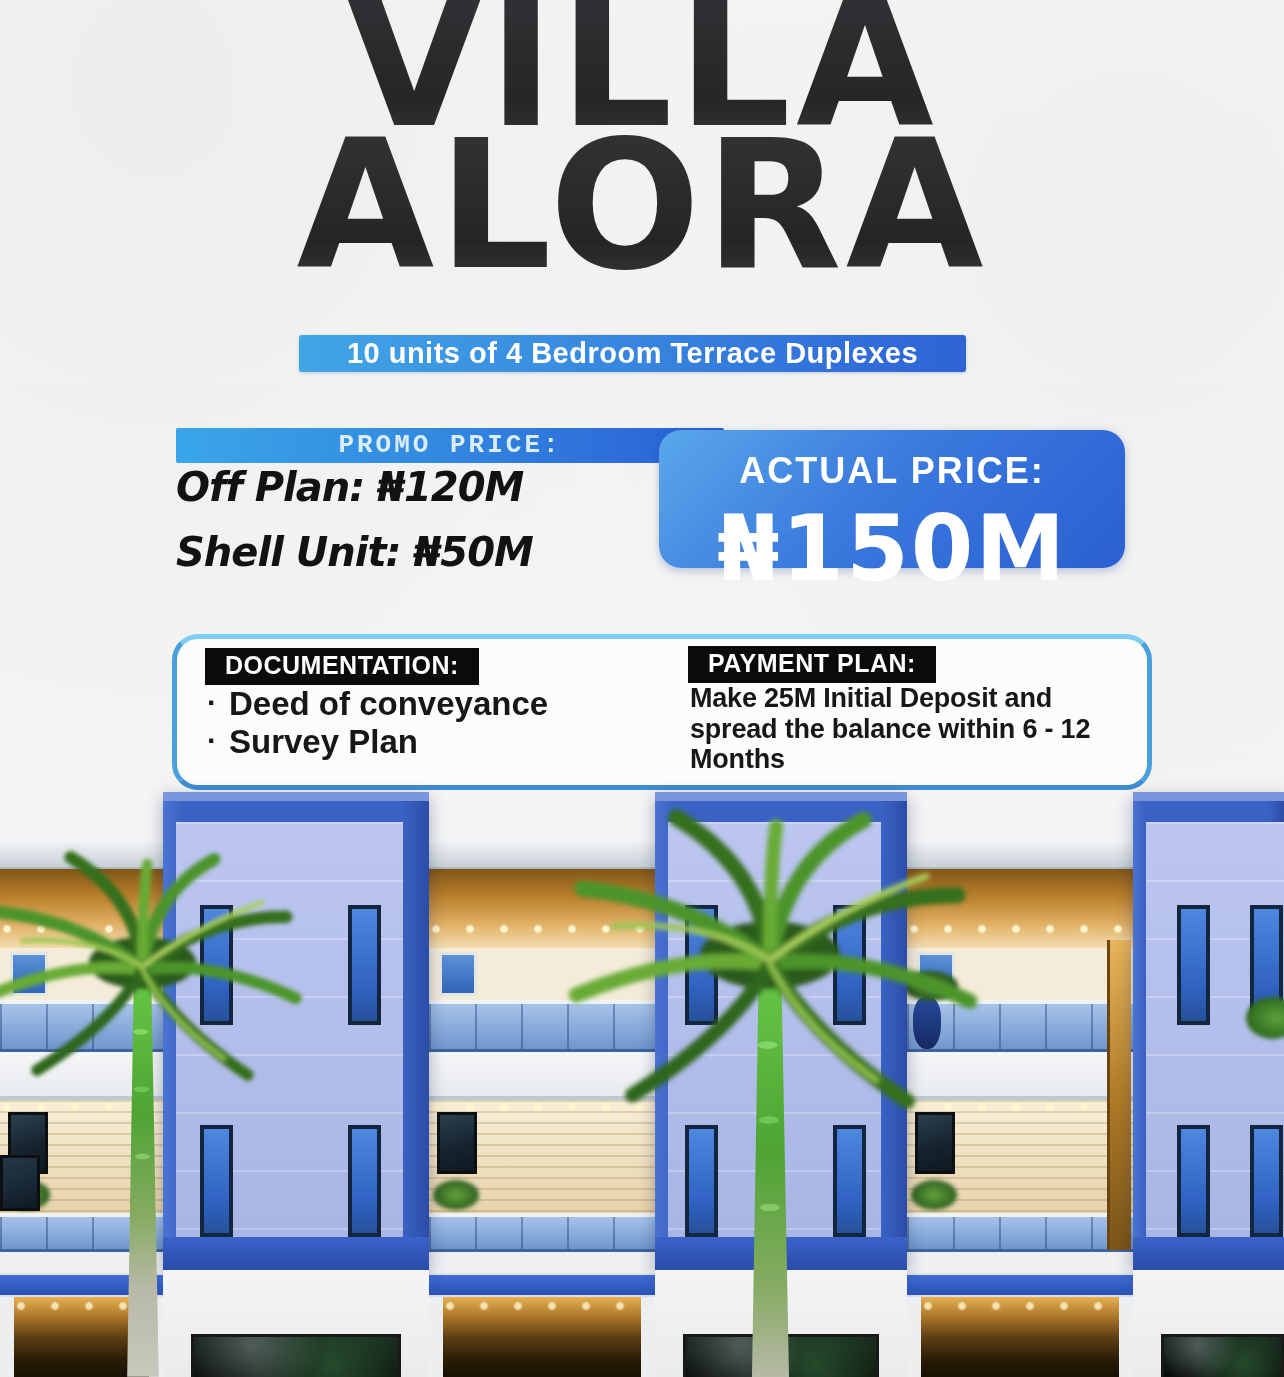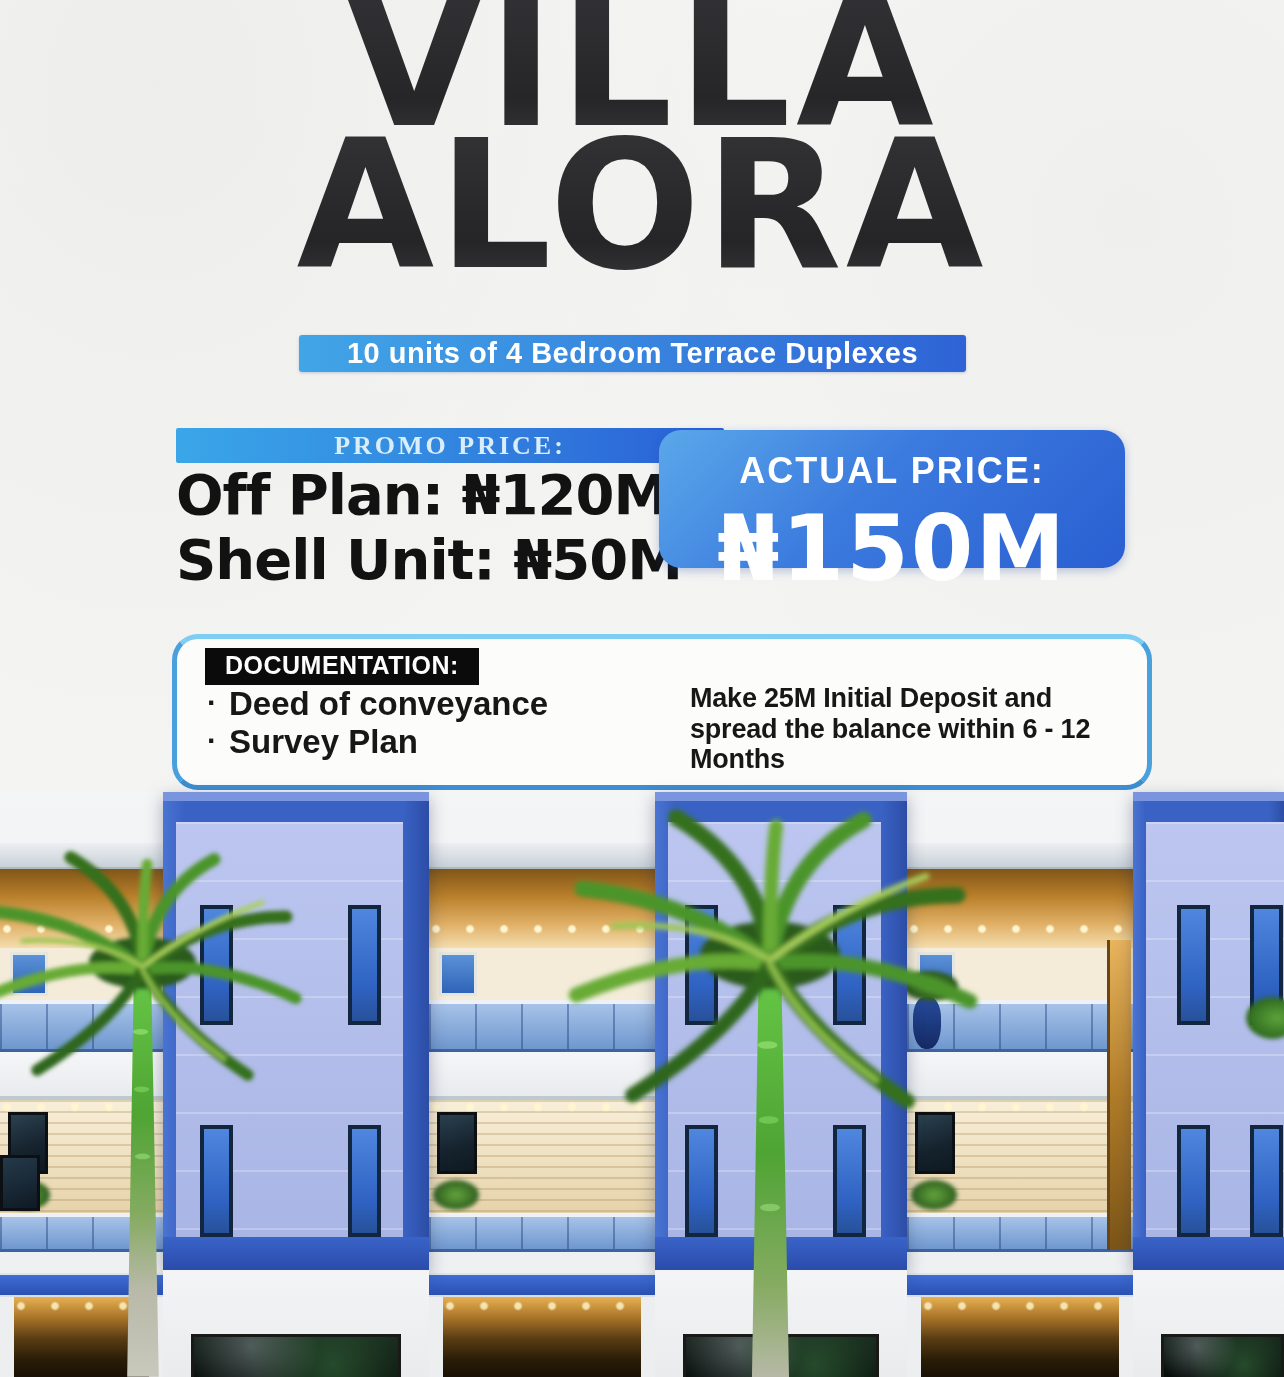--- a/index.html
+++ b/index.html
@@ -36,26 +36,27 @@
     position:absolute;left:0;right:0;top:370px;text-align:center;
     font-size:27px;font-weight:bold;color:#1c1c1e;letter-spacing:1px;
     font-family:"Liberation Sans",sans-serif;
   }
   
   .promo-banner{
     position:absolute;left:176px;top:428px;width:548px;height:35px;
     background:linear-gradient(90deg,#3aa6e8 0%,#338ae0 45%,#2a5ed6 100%);
     border-radius:2px;color:#d9edfb;font-size:26px;font-weight:bold;
     text-align:center;line-height:35px;letter-spacing:3px;
-    font-family:Liberation Serif, serif;
+    font-family:Liberation Mono, monospace;
   }
   .price-line{
     position:absolute;left:176px;color:#121213;font-weight:bold;
-    font-size:56px;line-height:1;letter-spacing:-1px;
+    font-size:40px;line-height:1;letter-spacing:-1px;
     font-family:"DejaVu Sans",sans-serif;
+    font-style:italic;
   }
   .off{top:467px;}
   .shell{top:532px;}
   .actual-box{
     position:absolute;left:659px;top:430px;width:466px;height:138px;
     border-radius:22px;
     background:linear-gradient(135deg,#5aa8ea 0%,#3b7ade 45%,#2a5fd2 100%);
     box-shadow:0 3px 10px rgba(40,80,170,.3);text-align:center;color:#fff;
   }
   .actual-label{
@@ -119,20 +120,21 @@
   </div>
 
   <div class="info-box">
     <div class="chip chip-doc">DOCUMENTATION:</div>
     <div class="bullet-row br1">
       <span class="dot">·</span><span>Deed of conveyance</span>
     </div>
     <div class="bullet-row br2">
       <span class="dot">·</span><span>Survey Plan</span>
     </div>
+    <div class="chip chip-pay">PAYMENT PLAN:</div>
     <div class="pay-text">Make 25M Initial Deposit and spread the balance within 6 - 12 Months</div>
   </div>
 
   <div class="building" id="building">
 
     <svg width="0" height="0" style="position:absolute">
       <defs>
         <linearGradient id="trunkGrad" x1="0" y1="0" x2="0" y2="1">
           <stop offset="0" stop-color="#66c746"></stop>
           <stop offset="0.35" stop-color="#4fa434"></stop>

